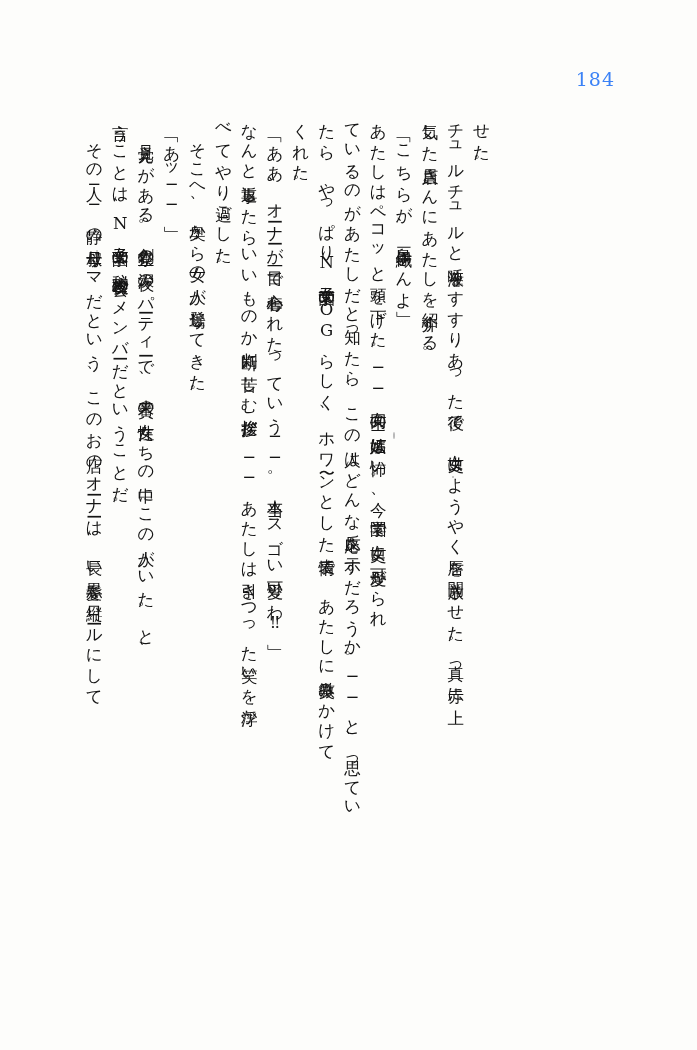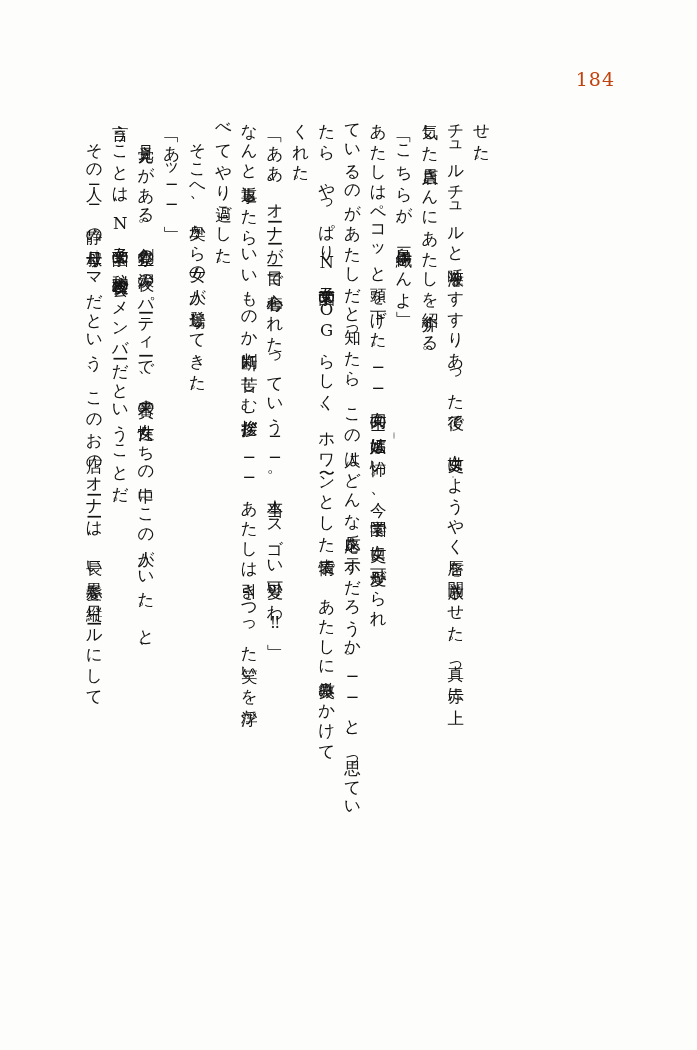--- a/index.html
+++ b/index.html
@@ -23,21 +23,21 @@
   }
 
   
   #page-number {
     position: absolute;
     top: 68px;
     right: 82px;
     font-size: 19px;
     letter-spacing: 1px;
     font-family: "DejaVu Serif", serif;
-    color: #c2410c;
+    color: #3b82f6;
   }
 
   
   #text-block {
     position: absolute;
     top: 112px;
     right: 60px;
     height: 880px;
     width: 560px;
     display: flex;

